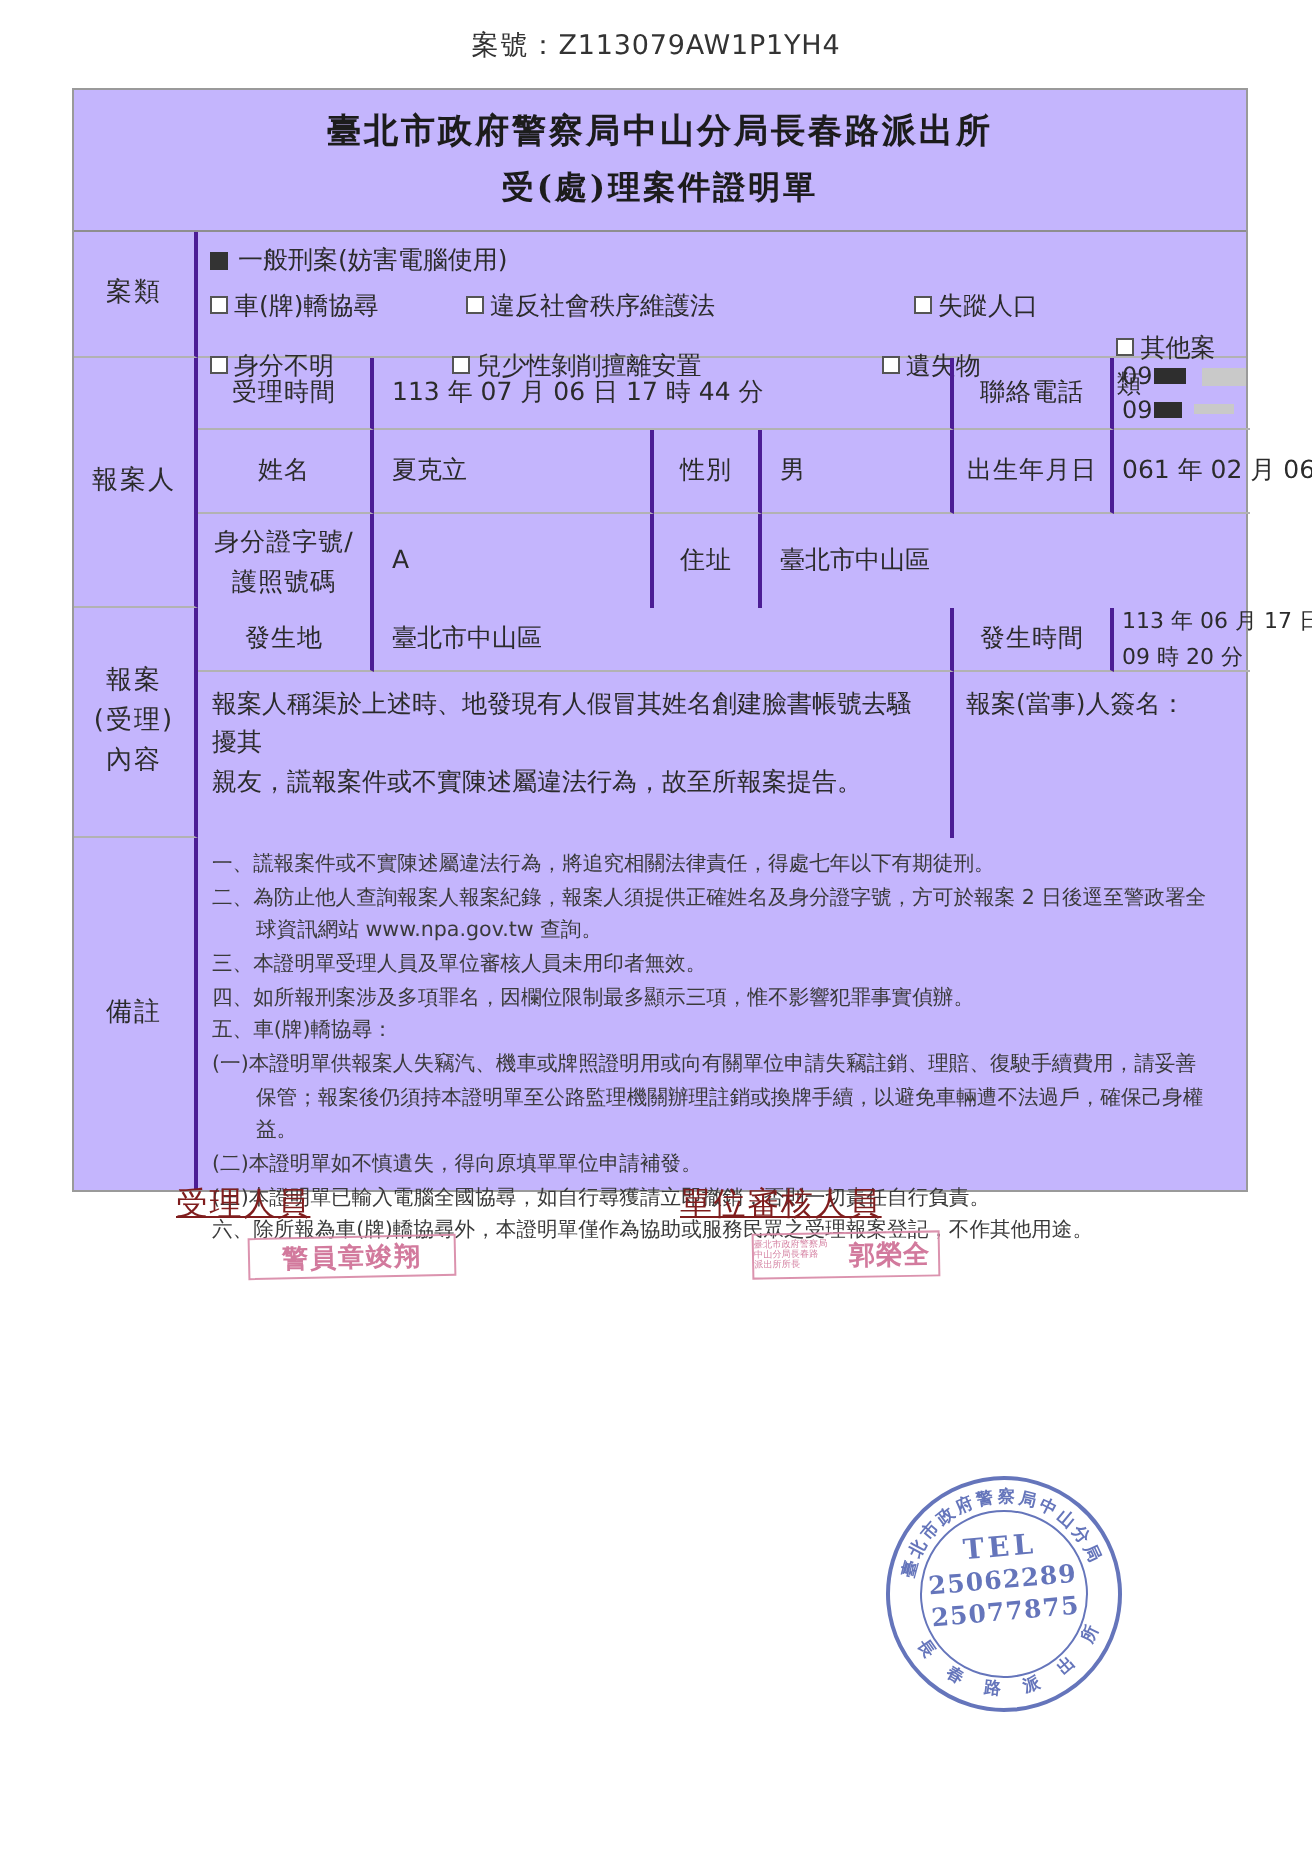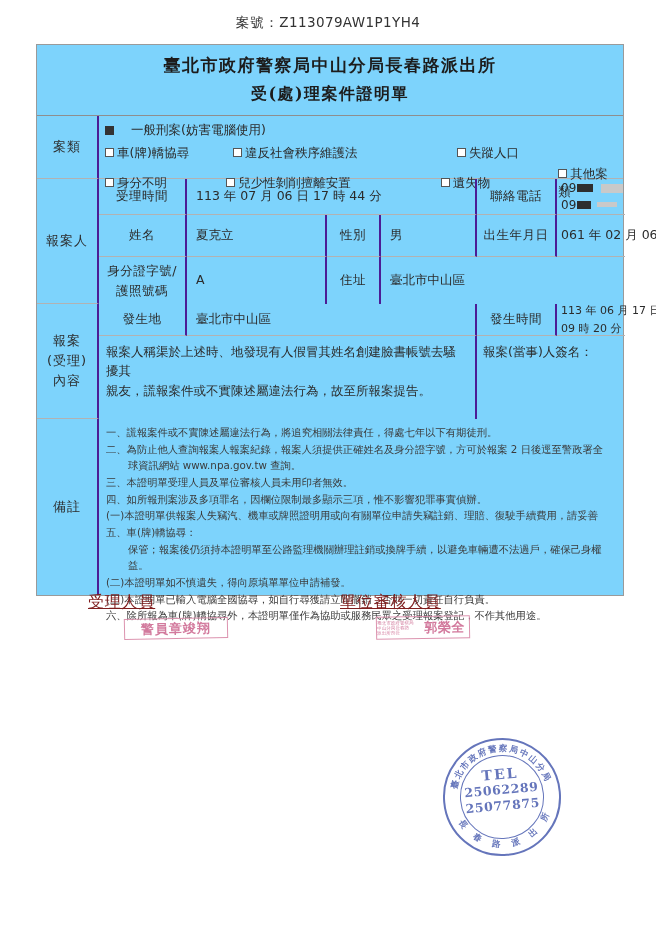--- a/index.html
+++ b/index.html
@@ -30,21 +30,21 @@
   .case-no-row .label { letter-spacing: 1px; }
 
   
   .doc-frame {
     position: absolute;
     left: 36px;
     top: 44px;
     width: 588px;
     border: 1.4px solid #9a9a9a;
     box-sizing: border-box;
-    background: #7dd3fc;
+    background: #c4b5fd;
   }
   .row { display: flex; }
   .cell {
     border-right: 2px solid #4c1d95;
     border-bottom: 1px solid #b2b2b2;
     box-sizing: border-box;
     padding: 3px 5px;
     font-size: 12.5px;
     line-height: 1.45;
     display: flex;
@@ -108,21 +108,21 @@
     width: 9px;
     height: 9px;
     border: 1.1px solid #555;
     box-sizing: border-box;
     margin-right: 3px;
     background: #fff;
     position: relative;
     top: 0px;
   }
   .box.checked { background: #333; border-color: #333; }
-  .ct-item { white-space: nowrap; margin-left: 12px; }
+  .ct-item { white-space: nowrap; }
   .ct-g1 { width: 128px; }
   .ct-g2 { width: 176px; }
   .ct-g3 { width: 124px; padding-left: 48px; }
 
   
   .lbl-cell {
     justify-content: center;
     text-align: center;
     font-size: 12.5px;
     letter-spacing: 0.5px;
@@ -399,22 +399,22 @@
   </div>
 
   <div class="row last">
     <div class="cell sidelabel" style="height:176px;border-bottom:none;">備註</div>
     <div class="cell remarks-body last" style="height:176px;border-bottom:none;">
       <span class="rm">一、謊報案件或不實陳述屬違法行為，將追究相關法律責任，得處七年以下有期徒刑。</span>
       <span class="rm">二、為防止他人查詢報案人報案紀錄，報案人須提供正確姓名及身分證字號，方可於報案 2 日後逕至警政署全</span>
       <span class="rm indent">球資訊網站 www.npa.gov.tw 查詢。</span>
       <span class="rm">三、本證明單受理人員及單位審核人員未用印者無效。</span>
       <span class="rm">四、如所報刑案涉及多項罪名，因欄位限制最多顯示三項，惟不影響犯罪事實偵辦。</span>
+      <span class="rm">五、車(牌)轎協尋：</span>
       <span class="rm">(一)本證明單供報案人失竊汽、機車或牌照證明用或向有關單位申請失竊註銷、理賠、復駛手續費用，請妥善</span>
-      <span class="rm">五、車(牌)轎協尋：</span>
       <span class="rm indent">保管；報案後仍須持本證明單至公路監理機關辦理註銷或換牌手續，以避免車輛遭不法過戶，確保己身權</span>
       <span class="rm indent">益。</span>
       <span class="rm">(二)本證明單如不慎遺失，得向原填單單位申請補發。</span>
       <span class="rm">(三)本證明單已輸入電腦全國協尋，如自行尋獲請立即撤銷，否則一切責任自行負責。</span>
       <span class="rm">六、除所報為車(牌)轎協尋外，本證明單僅作為協助或服務民眾之受理報案登記，不作其他用途。</span>
     </div>
   </div>
 
 </div>
 

